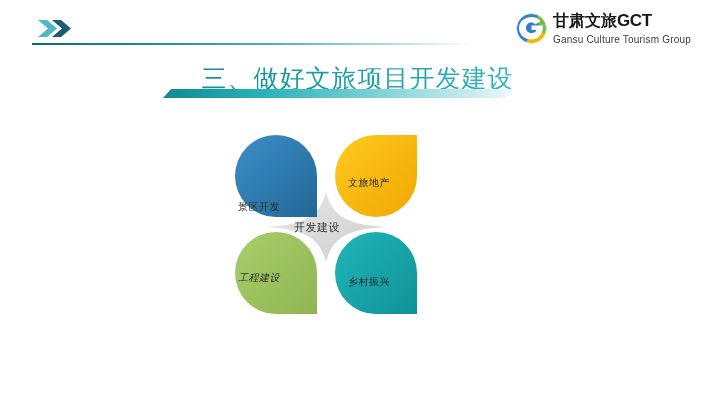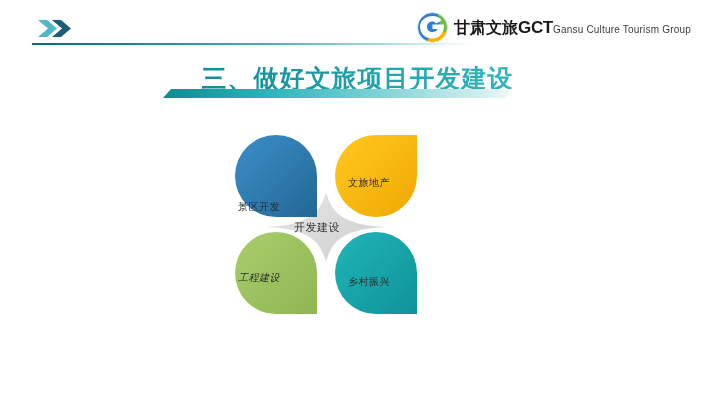--- a/index.html
+++ b/index.html
@@ -10,29 +10,29 @@
   }
   .slide{position:absolute;inset:0;background:#fff;}
 
   
   .chevrons{position:absolute;left:38px;top:20px;width:40px;height:17px;}
   .hr-line{position:absolute;left:32px;top:43px;width:440px;height:2px;
     background:linear-gradient(90deg,#0b6b77 0%,#17838f 20%,#4fb0b8 55%,#bfe3e6 85%,#ffffff 100%);}
 
   .logo{position:absolute;right:24px;top:12px;display:flex;align-items:center;gap:6px;}
   .logo-mark{width:31px;height:31px;flex:0 0 auto;}
-  .logo-text{display:flex;flex-direction:row;line-height:1;}
+  .logo-text{display:flex;flex-direction:column;line-height:1;}
   .logo-cn{font-size:16px;font-weight:bold;color:#1a1a1a;letter-spacing:0px;white-space:nowrap;}
   .logo-cn .gct{font-family:"Liberation Sans",sans-serif;font-size:17px;letter-spacing:-0.3px;}
   .logo-en{font-size:10px;color:#3d3d3d;letter-spacing:0.2px;margin-top:6px;white-space:nowrap;}
 
   
   .title{
     position:absolute;left:0;right:0;top:62px;text-align:center;
-    font-size:25px;font-weight:bold;letter-spacing:1px;
+    font-size:25px;font-weight:normal;letter-spacing:1px;
     background:linear-gradient(90deg,#0c7c86 0%,#13929c 35%,#2fb3bb 70%,#62cbd0 100%);
     -webkit-background-clip:text;background-clip:text;color:transparent;
     -webkit-text-fill-color:transparent;
   }
   .title-bar{position:absolute;left:163px;top:89px;width:350px;height:9px;
     background:linear-gradient(90deg,#0e8a92 0%,#2bb4ba 30%,#7fd3d6 62%,#d6eef0 92%,#f2fafb 100%);
     clip-path:polygon(8px 0,100% 0,calc(100% - 8px) 100%,0 100%);}
 
   
   .diagram{position:absolute;left:206px;top:132px;width:240px;height:185px;}

